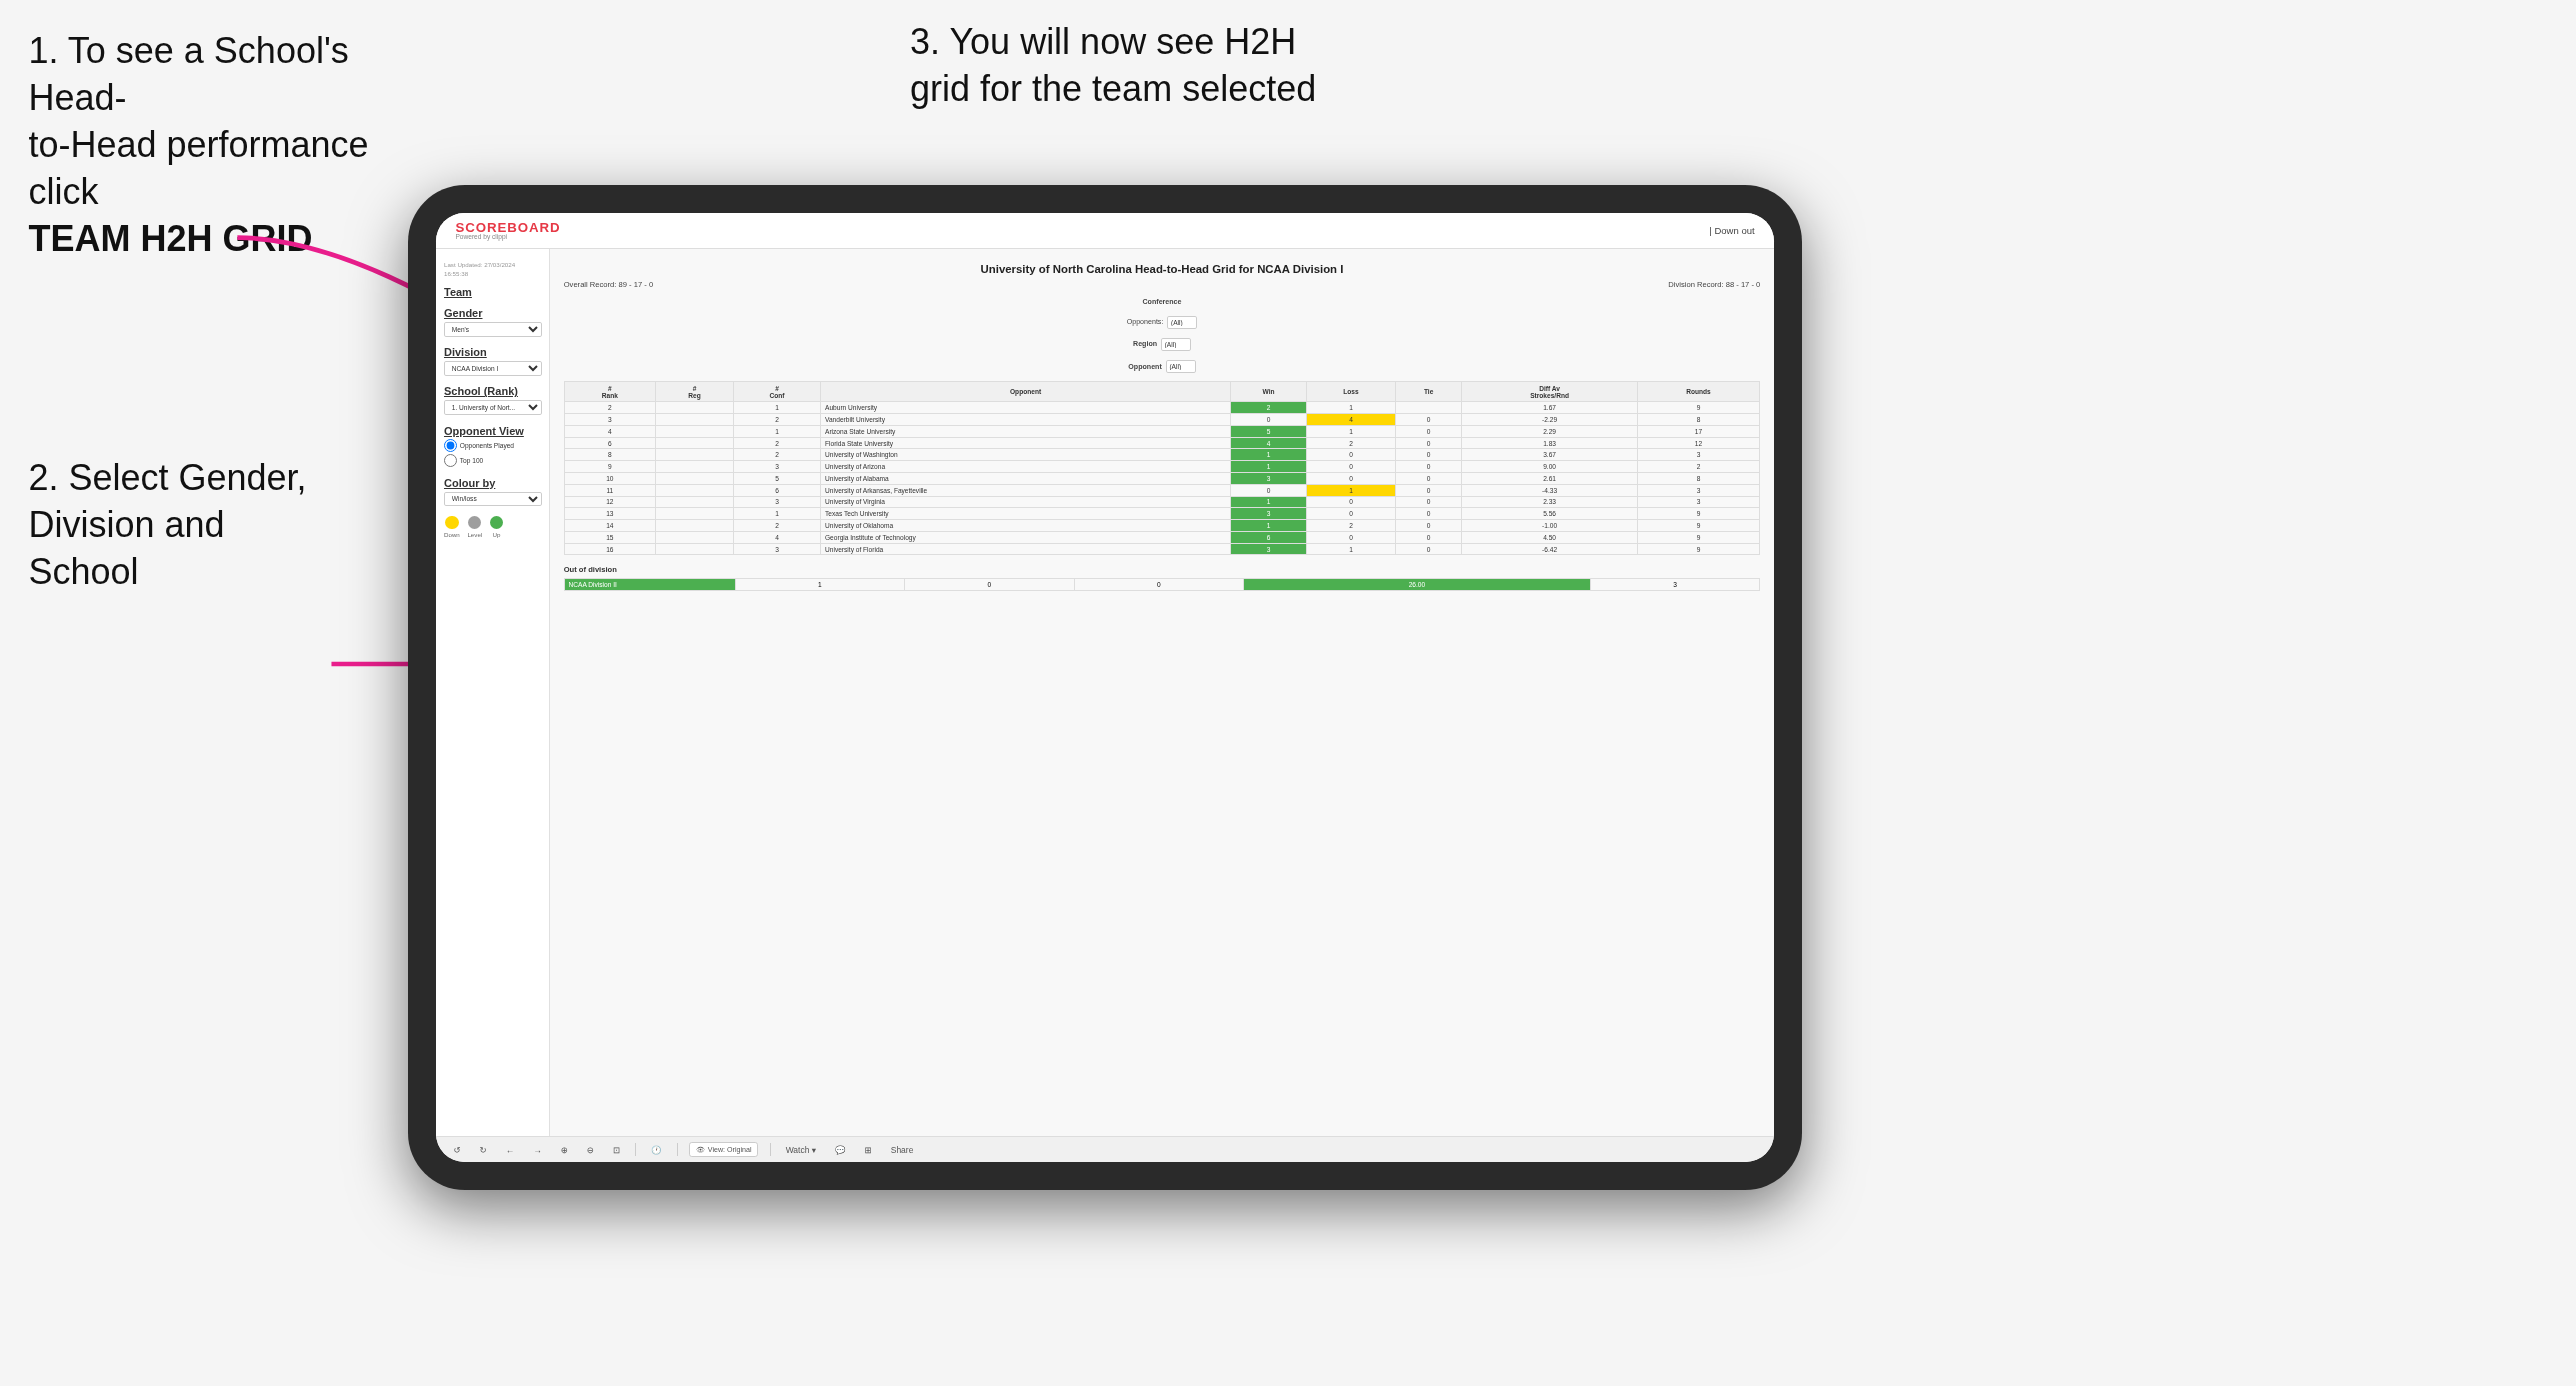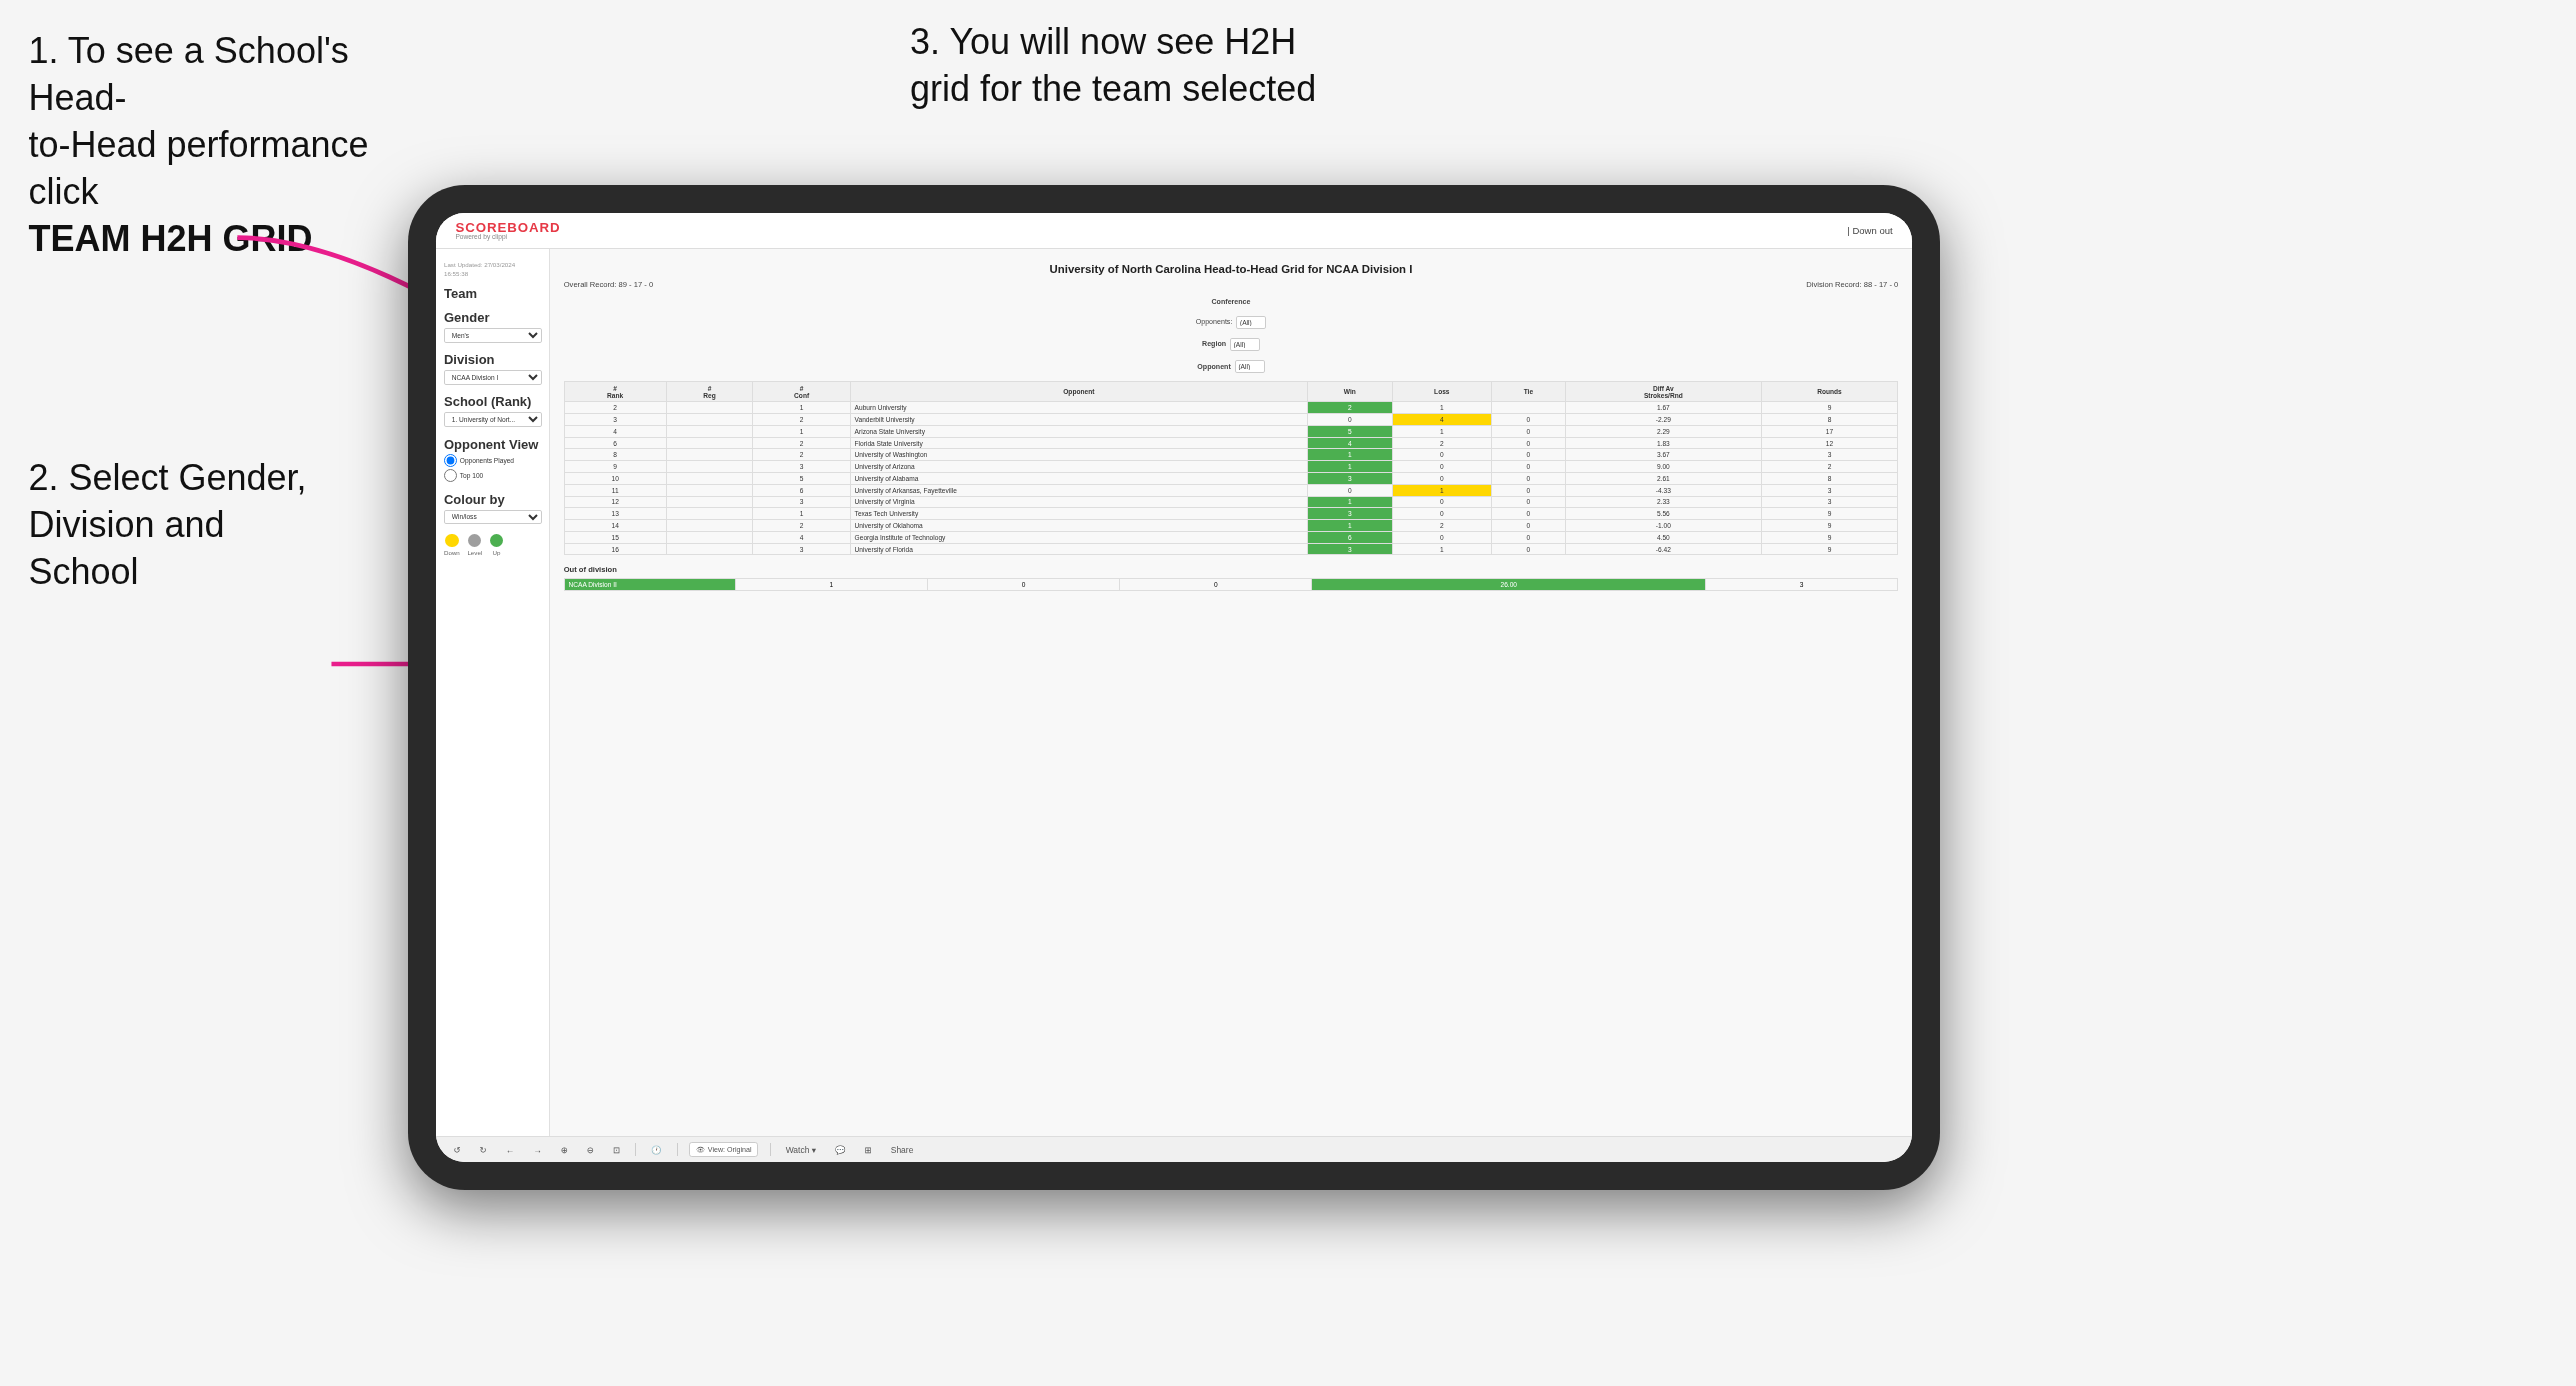--- a/index.html
+++ b/index.html
@@ -23,21 +23,21 @@
 
     #annotation1 { top: 28.4px; left: 28.4px; max-width: 417px; }
     #annotation2 { top: 455px; left: 28.4px; max-width: 360px; }
     #annotation3 { top: 19px; left: 910px; max-width: 531px; }
 
     
     .tablet {
       position: absolute;
       top: 185px;
       left: 408px;
-      width: 1532px;
+      width: 1394px;
       height: 1005px;
       background: #2a2a2a;
       border-radius: 57px;
       padding: 28.4px;
       box-shadow: 0 19px 57px rgba(0,0,0,0.5);
     }
     .tablet-screen {
       width: 100%;
       height: 100%;
       background: #fff;
@@ -128,21 +128,21 @@
     
     .left-panel {
       width: 114px;
       background: #fff;
       border-right: 0.9px solid #e0e0e0;
       padding: 11.4px 7.6px;
       flex-shrink: 0;
       font-size: 7.6px;
     }
     .panel-section { margin-bottom: 9.5px; }
-    .panel-label { font-size: 13px; font-weight: 700; color: #333; margin-bottom: 2.8px; }
+    .panel-label { font-size: 11px; font-weight: 700; color: #333; margin-bottom: 2.8px; text-decoration: underline; }
     .panel-select {
       width: 100%;
       font-size: 6.6px;
       padding: 1.9px 2.8px;
       border: 0.9px solid #ccc;
       border-radius: 1.9px;
       background: #fff;
       color: #333;
     }
     .panel-radio { display: flex; align-items: center; gap: 2.8px; font-size: 6.6px; color: #333; margin-bottom: 1.9px; }

